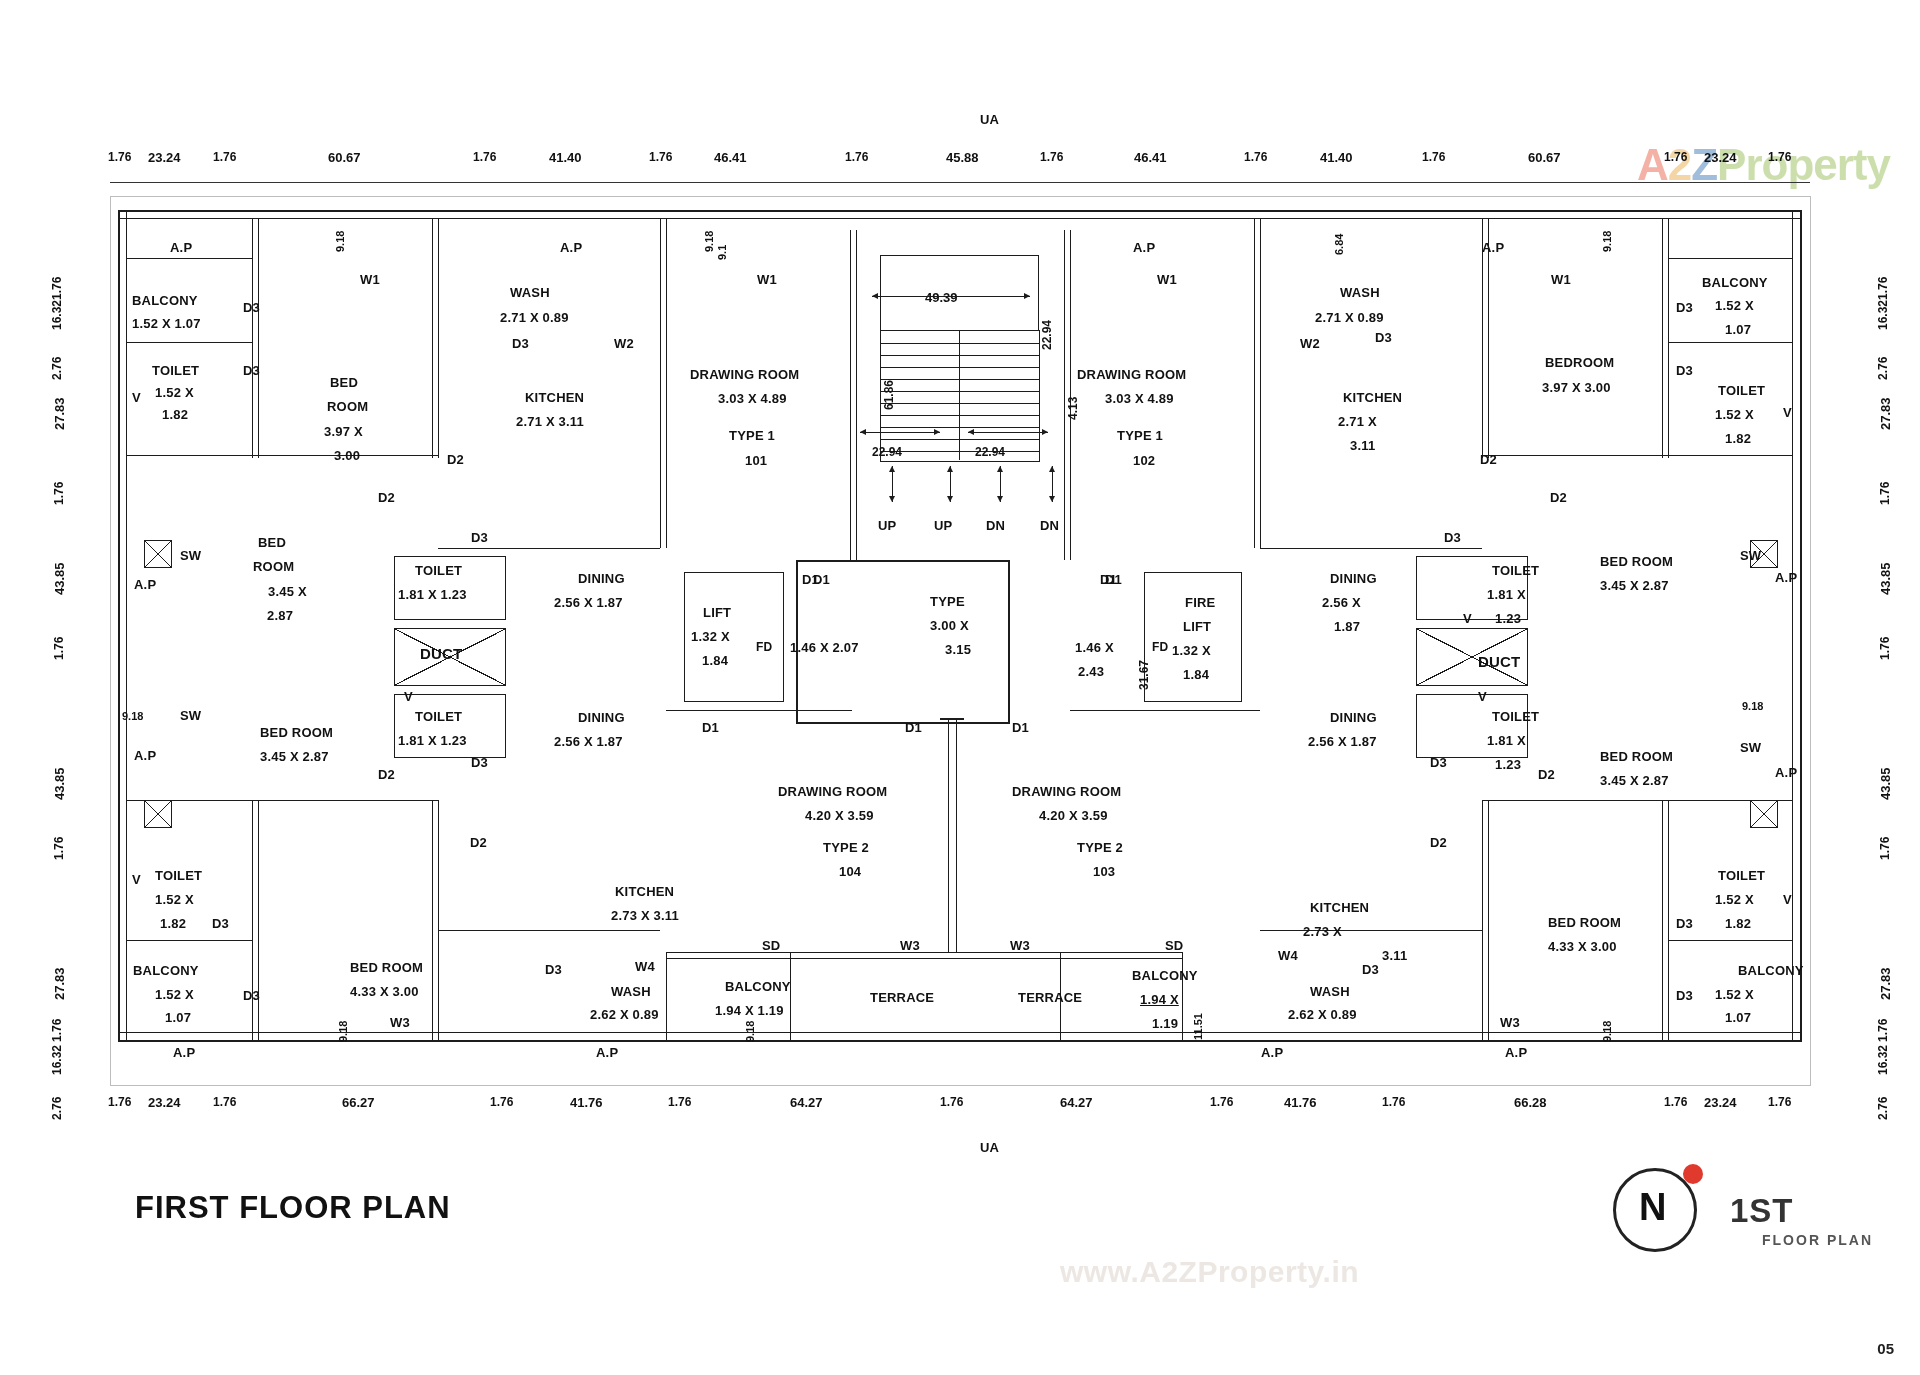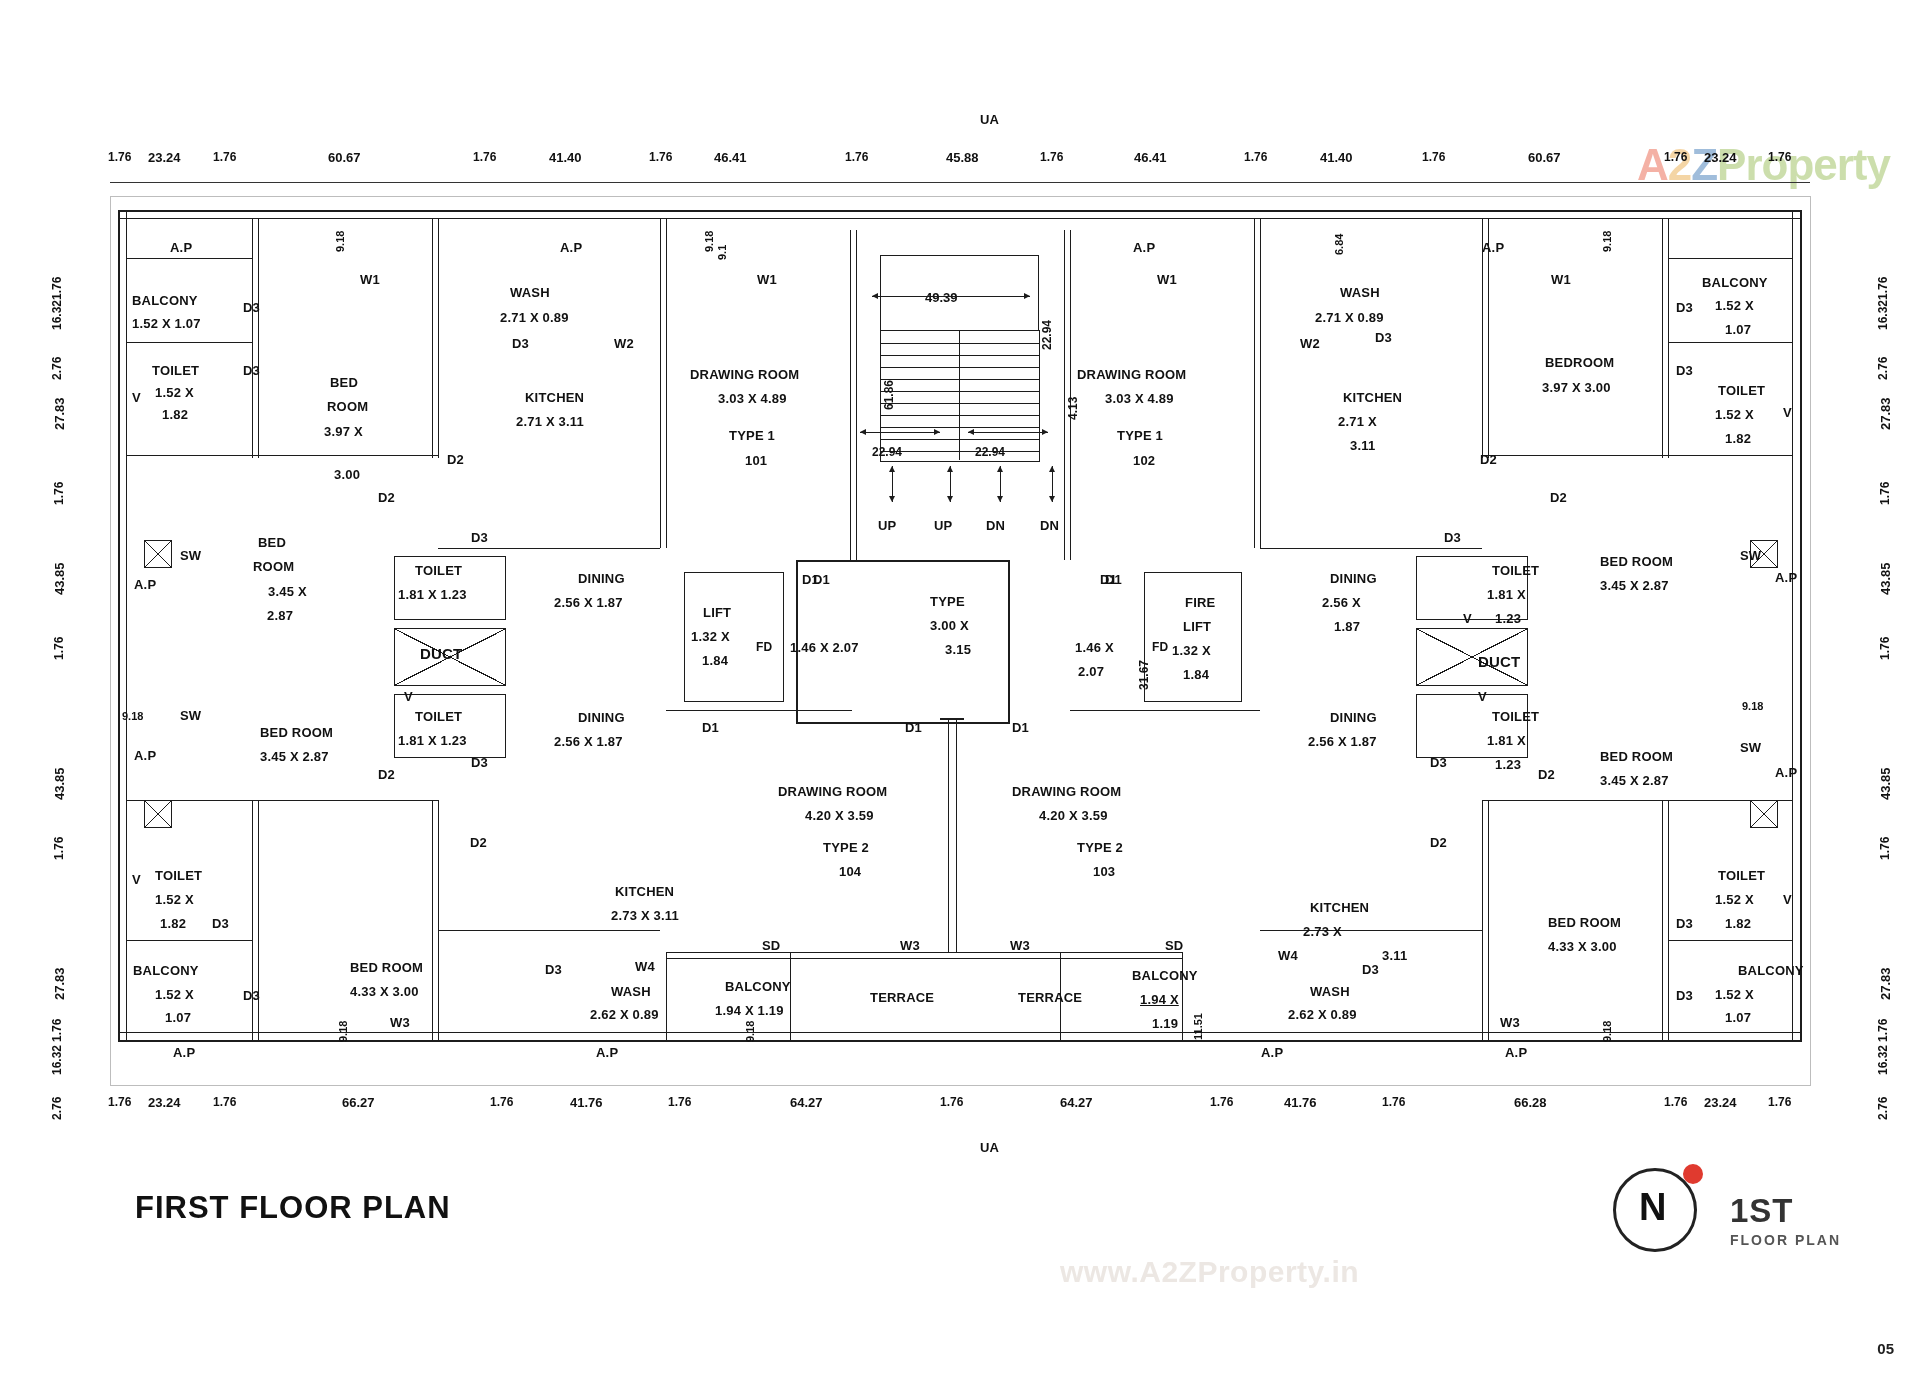--- a/index.html
+++ b/index.html
@@ -37,21 +37,21 @@
   #brand .z{color:#2f6fb0;}
   #brand .rest{color:#8fb84a;}
 
   
   #north{position:absolute;left:1605px;top:1160px;width:110px;height:110px;}
   #north .circ{position:absolute;left:8px;top:8px;width:78px;height:78px;border:3px solid #222;border-radius:50%;}
   #north .nchar{position:absolute;left:34px;top:26px;font-size:38px;font-weight:bold;}
   #north .dot{position:absolute;left:78px;top:4px;width:20px;height:20px;border-radius:50%;background:#e03a2f;}
   #floorlbl{position:absolute;left:1730px;top:1192px;}
   #floorlbl .big{font-size:33px;font-weight:bold;color:#333;letter-spacing:1px;}
-  #floorlbl .sub{font-size:14px;font-weight:bold;color:#555;letter-spacing:2px;margin-top:2px;}
+  #floorlbl .sub{font-size:14px;font-weight:bold;color:#555;letter-spacing:2px;margin-top:2px;margin-left:32px;}
 
   
   .room{position:absolute;border:1px solid #1c1c1c;}
   .cross{position:absolute;border:1px solid #1c1c1c;}
   .cross:before,.cross:after{content:"";position:absolute;left:0;top:0;width:100%;height:100%;}
   .cross:before{background:linear-gradient(to top right,transparent calc(50% - 0.6px),#1c1c1c calc(50% - 0.6px),#1c1c1c calc(50% + 0.6px),transparent calc(50% + 0.6px));}
   .cross:after{background:linear-gradient(to bottom right,transparent calc(50% - 0.6px),#1c1c1c calc(50% - 0.6px),#1c1c1c calc(50% + 0.6px),transparent calc(50% + 0.6px));}
 
   .stair{position:absolute;border:1px solid #1c1c1c;}
   .stair .tread{position:absolute;left:0;width:100%;height:1px;background:#1c1c1c;}
@@ -300,21 +300,21 @@
 
   <div class="lbl" style="left:170px;top:240px;">A.P</div>
   <div class="lbl" style="left:132px;top:293px;">BALCONY</div>
   <div class="lbl" style="left:132px;top:316px;">1.52 X 1.07</div>
   <div class="lbl" style="left:152px;top:363px;">TOILET</div>
   <div class="lbl" style="left:155px;top:385px;">1.52 X</div>
   <div class="lbl" style="left:162px;top:407px;">1.82</div>
   <div class="lbl" style="left:330px;top:375px;">BED</div>
   <div class="lbl" style="left:327px;top:399px;">ROOM</div>
   <div class="lbl" style="left:324px;top:424px;">3.97 X</div>
-  <div class="lbl" style="left:334px;top:467px;">3.00</div>
+  <div class="lbl" style="left:334px;top:448px;">3.00</div>
 
   <div class="lbl" style="left:560px;top:240px;">A.P</div>
   <div class="lbl" style="left:510px;top:285px;">WASH</div>
   <div class="lbl" style="left:500px;top:310px;">2.71 X 0.89</div>
   <div class="lbl" style="left:525px;top:390px;">KITCHEN</div>
   <div class="lbl" style="left:516px;top:414px;">2.71 X 3.11</div>
 
   <div class="lbl" style="left:360px;top:272px;">W1</div>
   <div class="lbl" style="left:757px;top:272px;">W1</div>
   <div class="lbl" style="left:614px;top:336px;">W2</div>
@@ -414,21 +414,21 @@
   <div class="lbl" style="left:702px;top:653px;">1.84</div>
   <div class="lbl" style="left:756px;top:640px;font-size:12px;">FD</div>
   <div class="lbl" style="left:790px;top:640px;">1.46 X 2.07</div>
 
   <div class="lbl" style="left:1185px;top:595px;">FIRE</div>
   <div class="lbl" style="left:1183px;top:619px;">LIFT</div>
   <div class="lbl" style="left:1172px;top:643px;">1.32 X</div>
   <div class="lbl" style="left:1183px;top:667px;">1.84</div>
   <div class="lbl" style="left:1152px;top:640px;font-size:12px;">FD</div>
   <div class="lbl" style="left:1075px;top:640px;text-align:center;">1.46 X</div>
-  <div class="lbl" style="left:1078px;top:664px;">2.07</div>
+  <div class="lbl" style="left:1078px;top:664px;">2.43</div>
 
   <div class="lbl" style="left:878px;top:518px;">UP</div>
   <div class="lbl" style="left:934px;top:518px;">UP</div>
   <div class="lbl" style="left:986px;top:518px;">DN</div>
   <div class="lbl" style="left:1040px;top:518px;">DN</div>
 
   <div class="lbl" style="left:802px;top:572px;">D1</div>
   <div class="lbl" style="left:1100px;top:572px;">D1</div>
   <div class="lbl" style="left:905px;top:720px;">D1</div>
   <div class="lbl" style="left:1012px;top:720px;">D1</div>

